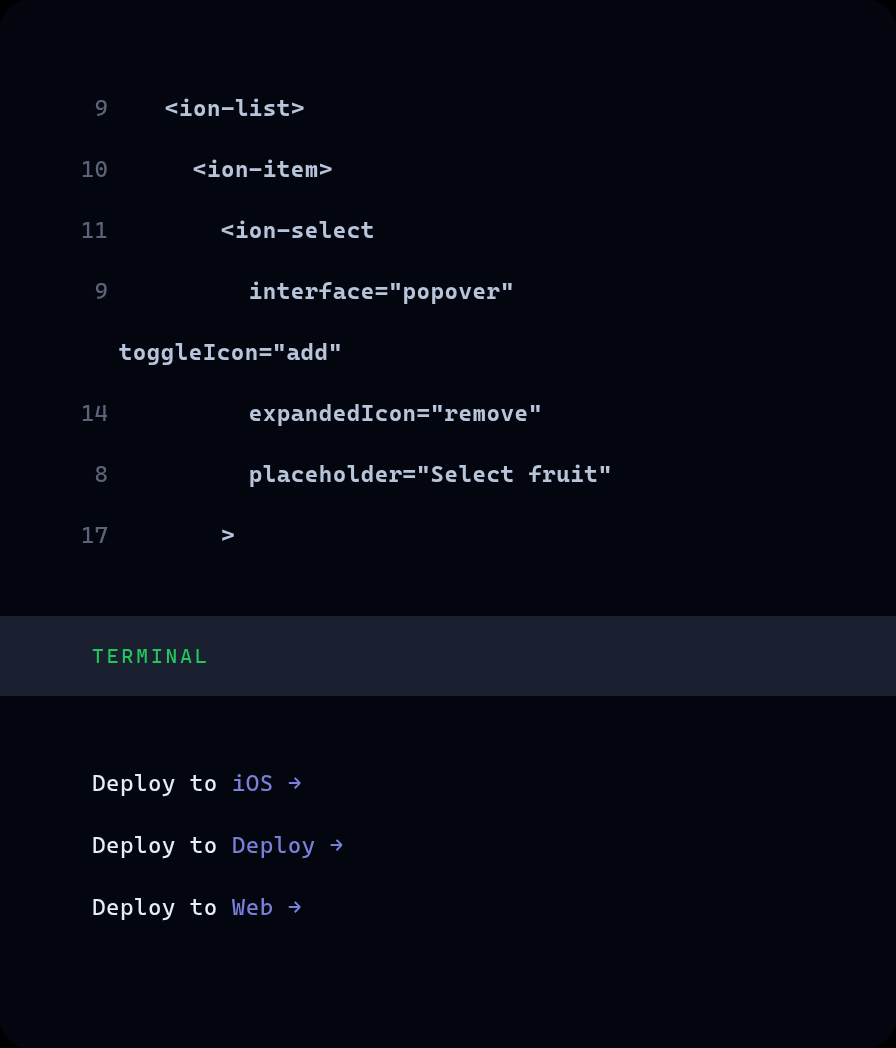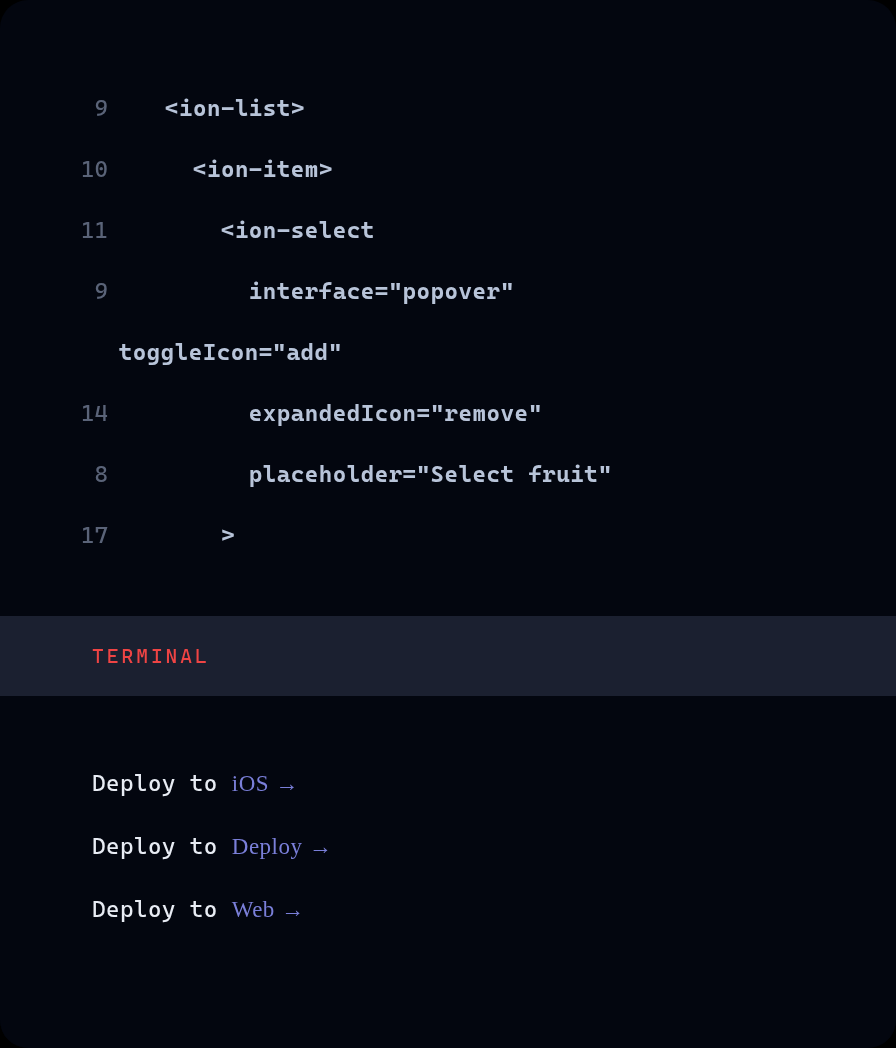--- a/index.html
+++ b/index.html
@@ -53,41 +53,40 @@
     font-weight: 700;
     letter-spacing: 0.5px;
     margin-left: 35px;
   }
   
   .terminal-header {
     background: #1b2030;
     padding: 28px 92px;
     font-size: 20px;
     letter-spacing: 3px;
-    color: #ef4444;
+    color: #22c55e;
     font-weight: 400;
   }
   
   .terminal-body {
     background: #03060f;
     padding: 56px 92px 40px 92px;
     flex: 1;
   }
   
   .terminal-line {
     font-size: 23px;
     line-height: 62px;
     color: #e8ecf4;
     white-space: pre;
     letter-spacing: 0.5px;
   }
   
   .highlight {
     color: #7a7fd9;
-    font-family: Liberation Serif, serif;
   }
 </style>
 </head>
 <body>
 
 <div class="editor-container">
 
   <div class="code-area" id="code-area">
 
   <div class="code-line">

